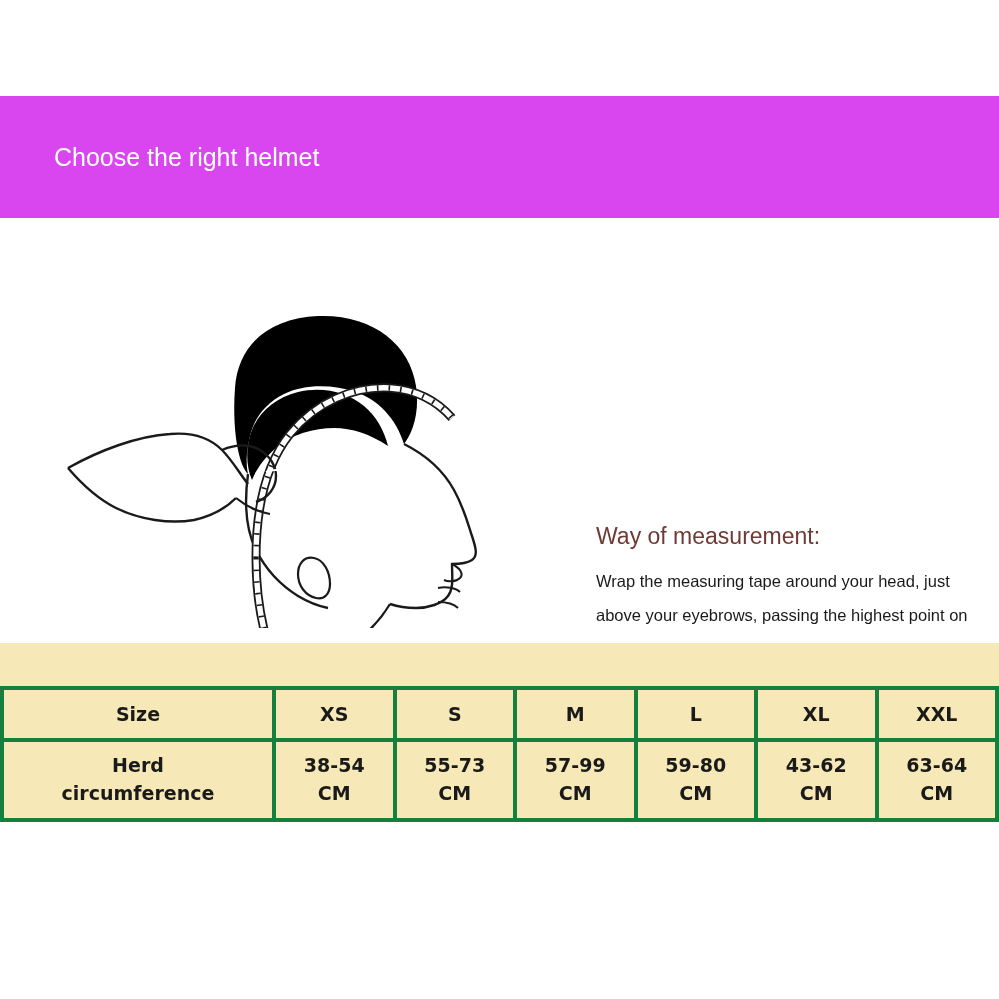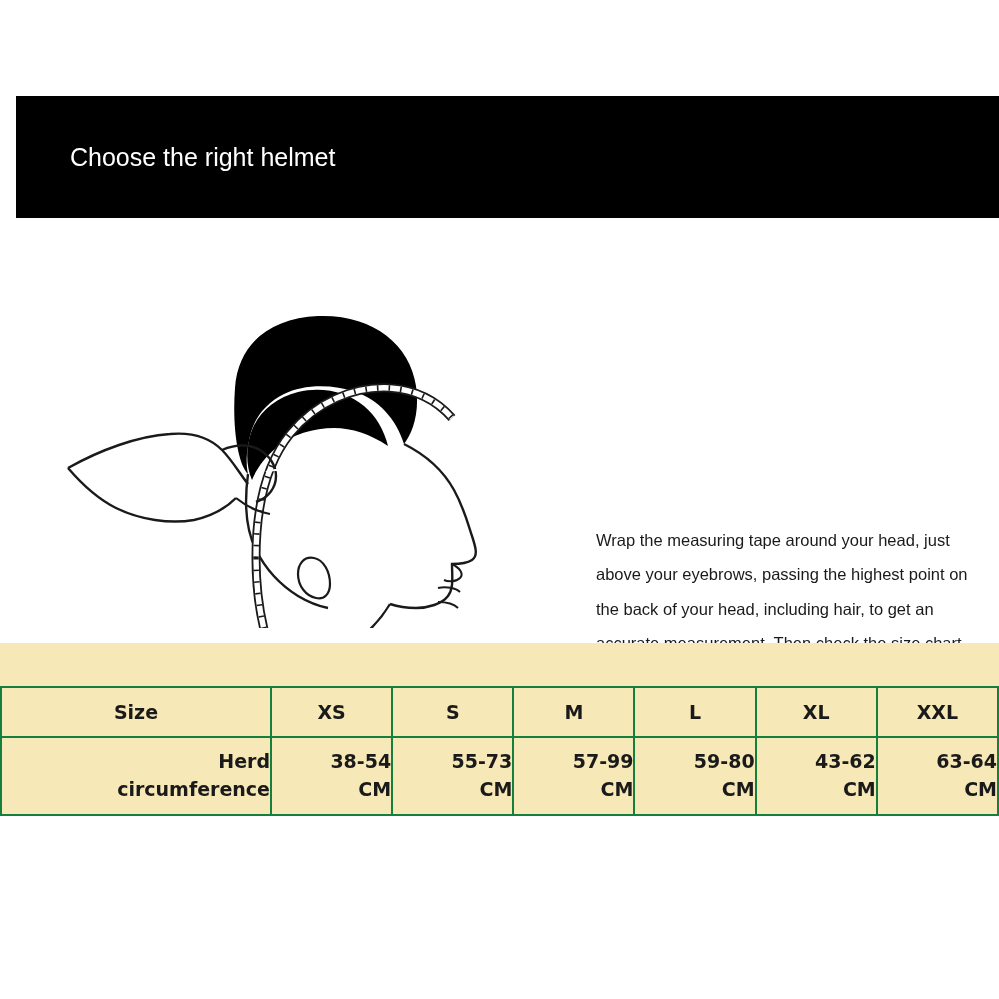--- a/index.html
+++ b/index.html
@@ -39,24 +39,23 @@
   .banner-left-text {
     color: #ffffff;
     font-size: 33px;
     font-weight: 400;
     letter-spacing: 0.4px;
     padding-left: 40px;
   }
   .banner-right {
     flex: 1;
     height: 100%;
-    background: #000000;
+    background: #d946ef;
     display: flex;
     align-items: center;
-    margin-left: 16px;
   }
   .banner-right-text {
     color: #ffffff;
     font-size: 25px;
     font-weight: 400;
     padding-left: 54px;
   }
 
   
   .illus-area {
@@ -143,30 +142,30 @@
     letter-spacing: 2.5px;
     font-weight: bold;
   }
   table.sizes {
     border-collapse: collapse;
     width: 999px;
     background: #f7e9b7;
     table-layout: fixed;
   }
   table.sizes td {
-    border: 2px solid #15803d;
+    border: 4px solid #15803d;
     text-align: center;
     color: #1a1a1a;
     font-size: 19px;
     font-weight: bold;
     font-family: "DejaVu Sans", sans-serif;
     padding: 0;
   }
   table.sizes tr.row-size td { height: 48px; }
-  table.sizes tr.row-circ td { height: 76px; line-height: 1.45; text-align: right; }
+  table.sizes tr.row-circ td { height: 76px; line-height: 1.45; }
   table.sizes td.first-col { width: 268px; }
   .cell-sub { display: block; }
 
   
   .footer-fill {
     position: absolute;
     left: 0;
     top: 862px;
     width: 999px;
     height: 137px;
@@ -234,20 +233,21 @@
                C216 230 208 240 196 244" fill="none" stroke="#1a1a1a" stroke-width="2.4"></path>
       <path d="M176 240 C186 248 198 254 210 256" fill="none" stroke="#1a1a1a" stroke-width="2.2"></path>
       <path d="M206 214 C216 210 226 212 232 220 C238 228 238 238 232 246" fill="none" stroke="#ffffff" stroke-width="2.2"></path>
       <path d="M214 232 C224 228 234 230 240 238" fill="none" stroke="#ffffff" stroke-width="2.2"></path>
       <path d="M218 248 C228 246 238 248 244 254" fill="none" stroke="#ffffff" stroke-width="2.2"></path>
     </svg>
 
     <div class="label-bump">Head bump point</div>
 
     <div class="measure-col">
+      <h2 class="measure-title">Way of measurement:</h2>
       <p class="measure-body">Wrap the measuring tape around your head, just above your eyebrows, passing the highest point on the back of your head, including hair, to get an accurate measurement. Then check the size chart to choose the right helmet.</p>
     </div>
   </div>
 
   <div class="cream-band"></div>
 
   <div class="table-wrap">
     <table class="sizes">
       <tbody>
           <tr class="row-size">

